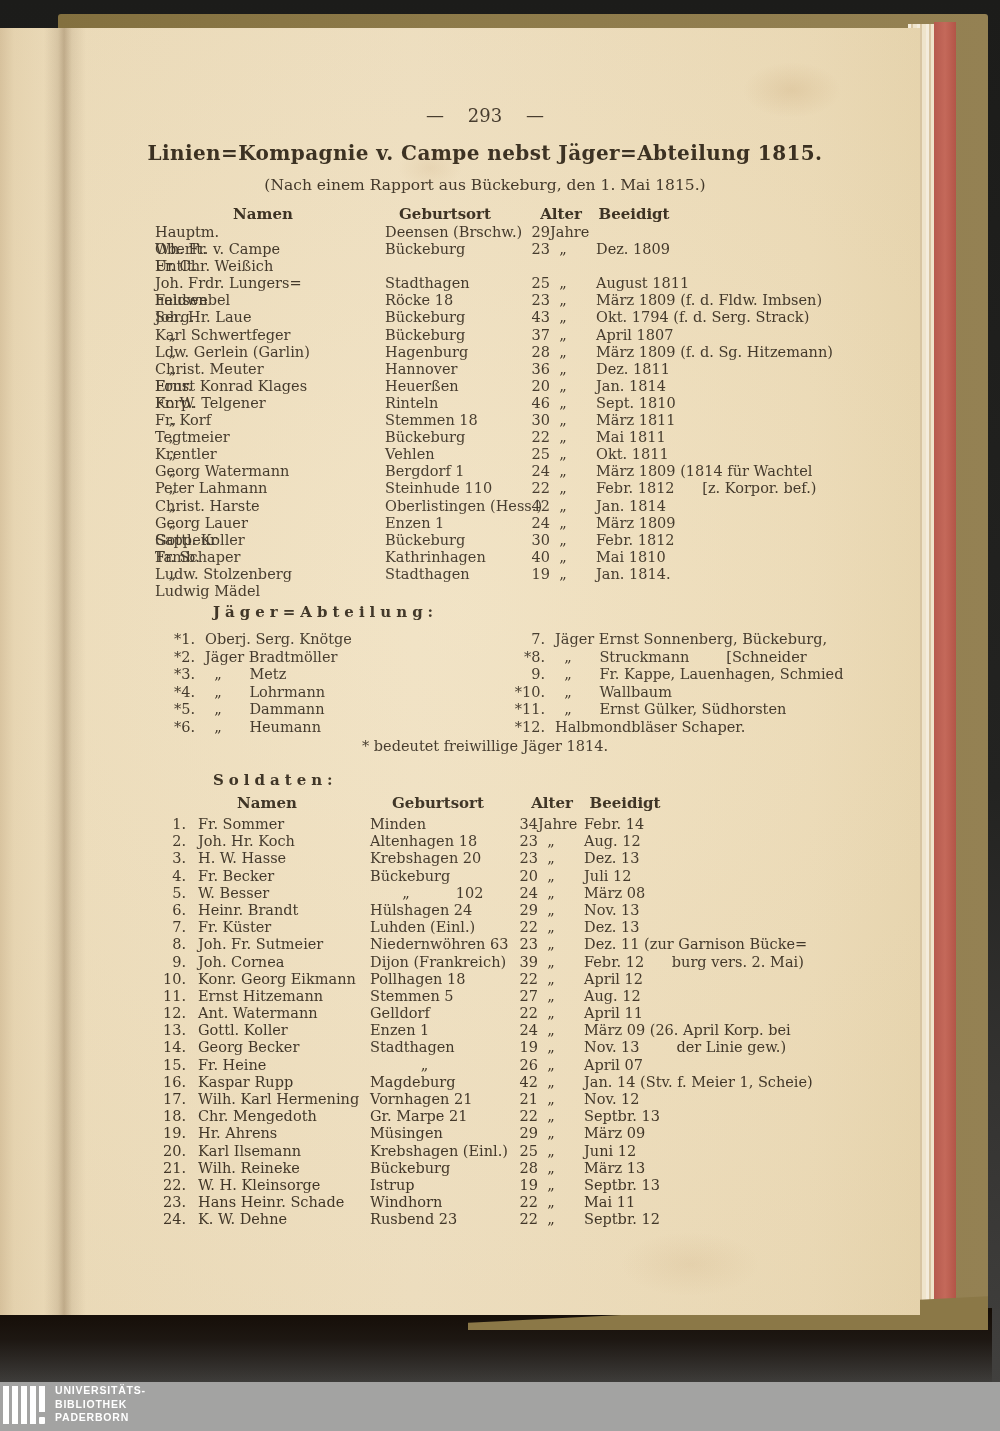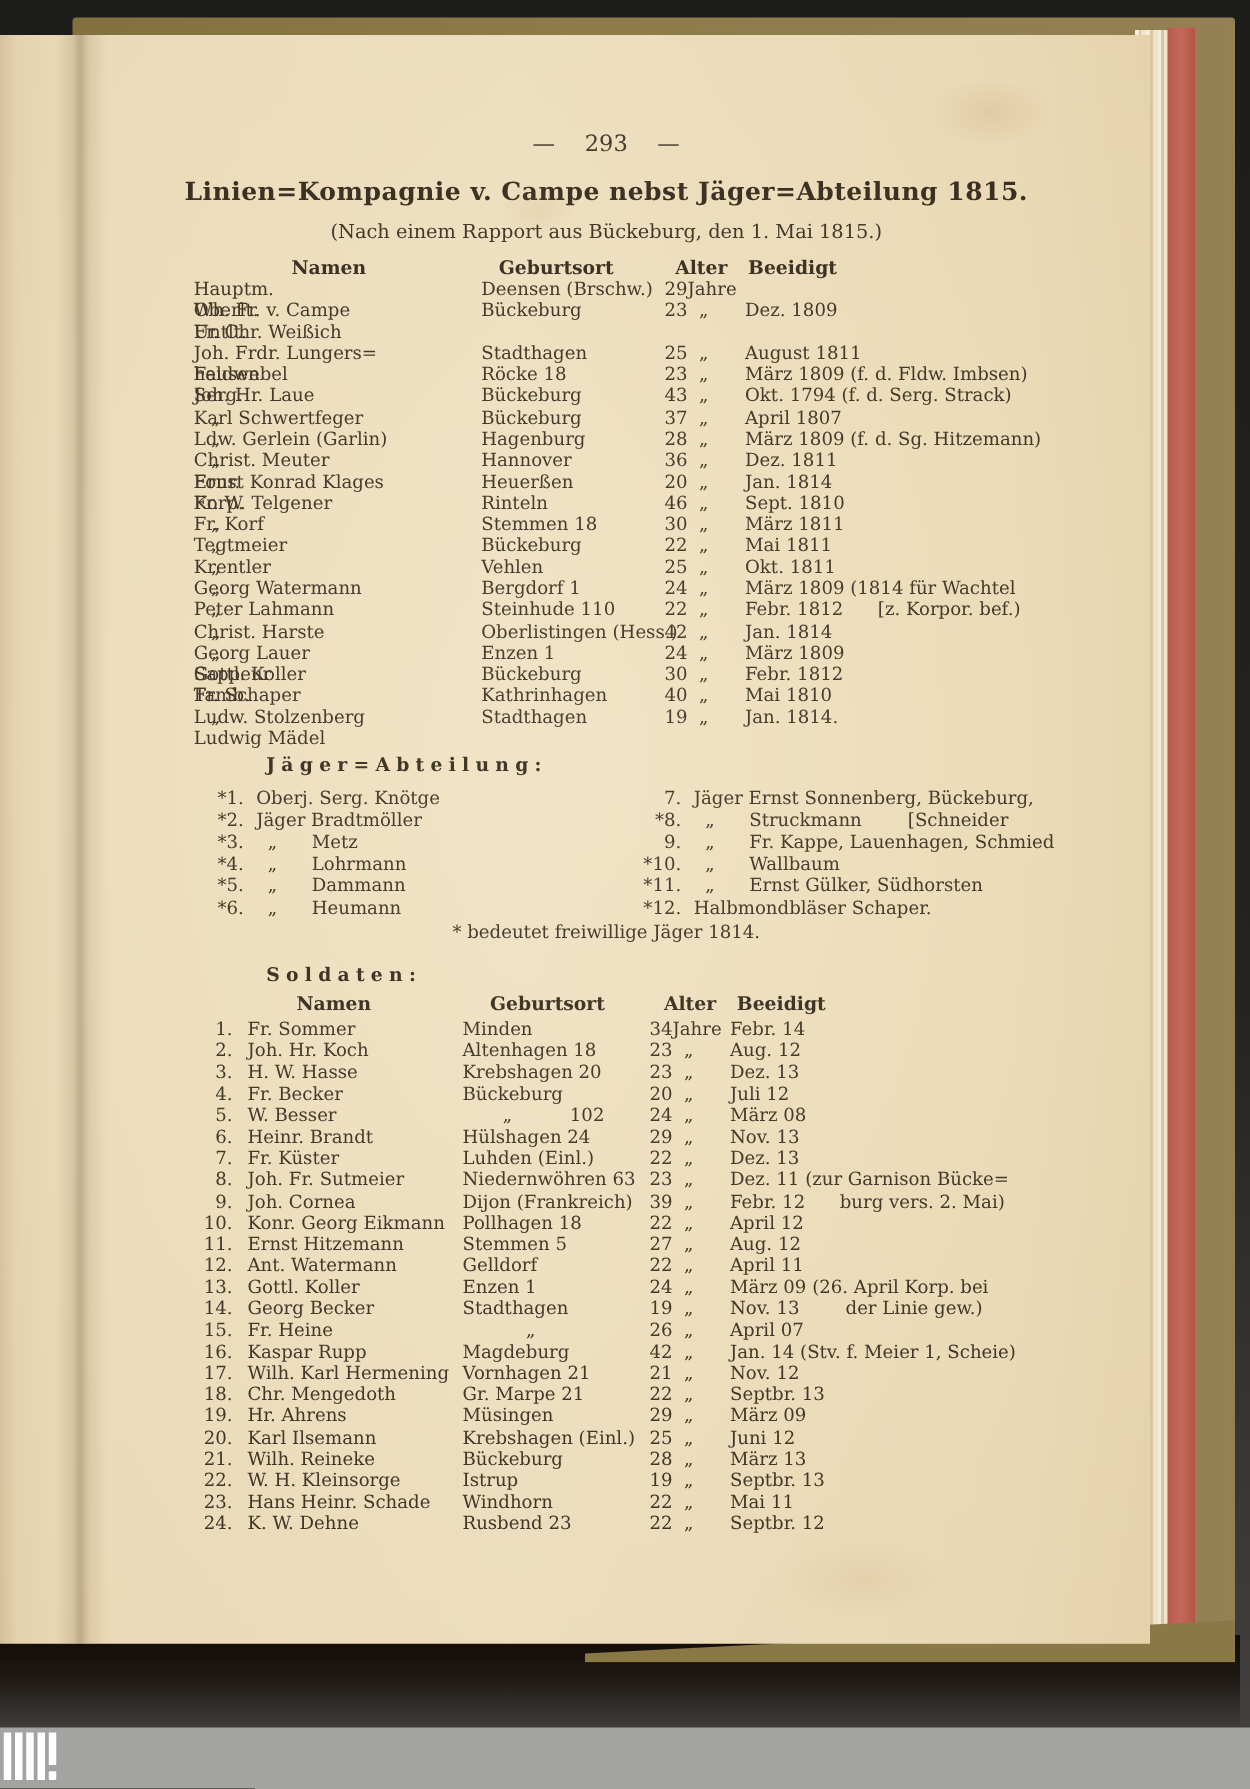--- a/index.html
+++ b/index.html
@@ -175,14 +175,19 @@
 
   <div class="wm-bar">
     <div class="wm-logo">
       <div class="wm-b wm-b1"></div>
         <div class="wm-b wm-b2"></div>
         <div class="wm-b wm-b3"></div>
       <div class="wm-b wm-b4"></div>
         <div class="wm-b wm-b5"></div>
         <div class="wm-dot"></div>
     </div>
+    <div class="wm-text">
+      <span class="wm-line">UNIVERSITÄTS-</span>
+      <span class="wm-line">BIBLIOTHEK</span>
+      <span class="wm-line">PADERBORN</span>
+    </div>
   </div>
 </div>
 
 </body></html>

